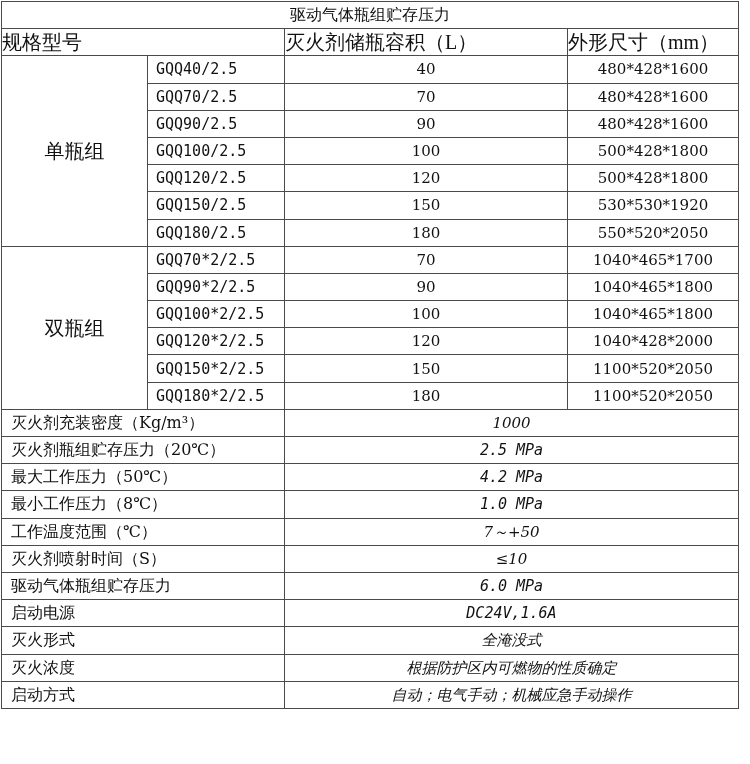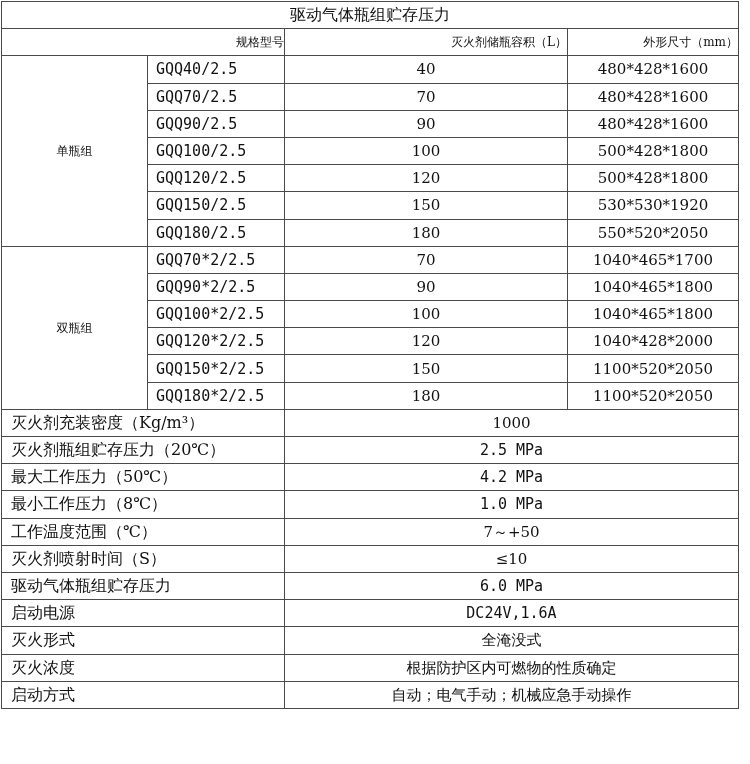--- a/index.html
+++ b/index.html
@@ -15,27 +15,27 @@
   }
   .spec-table td {
     border: 1.5px solid #4a4a4a;
     height: 26.2px;
     padding: 0;
     white-space: nowrap;
     overflow: hidden;
     line-height: 26px;
   }
   .title-cell { text-align: center; font-size: 16px; }
-  .hdr { text-align: right; font-size: 12px; }
-  .group { text-align: center; font-size: 12px; }
+  .hdr { text-align: left; font-size: 20px; font-family: Liberation Serif, serif; }
+  .group { text-align: center; font-size: 20px; }
   .model { padding-left: 8px !important; font-family: "DejaVu Sans Mono", "Liberation Mono", monospace; font-size: 15px; }
   .cap { text-align: center; }
   .dim { text-align: center; }
   .plabel { padding-left: 9px !important; font-size: 16px; }
-  .pval { text-align: center; }
+  .pval { text-align: center; font-style: italic; }
   .mono { font-family: "DejaVu Sans Mono", "Liberation Mono", monospace; }
 </style>
 </head>
 <body>
 
 <table class="spec-table">
   <colgroup>
     <col style="width:146px">
     <col style="width:137px">
     <col style="width:283px">

